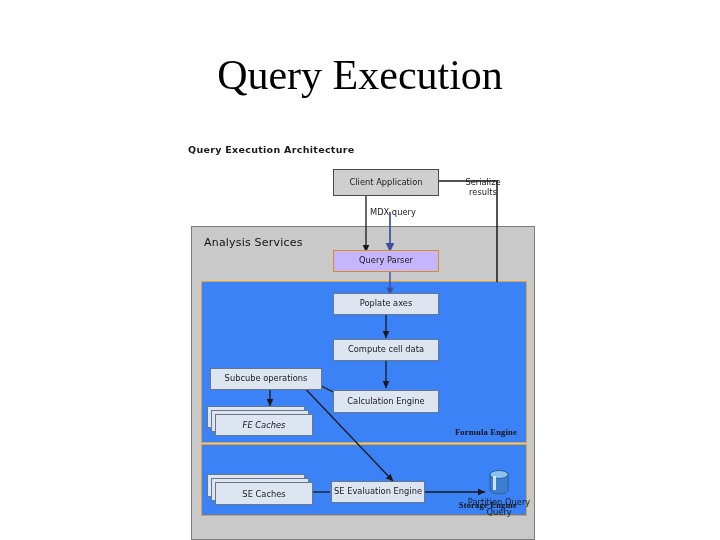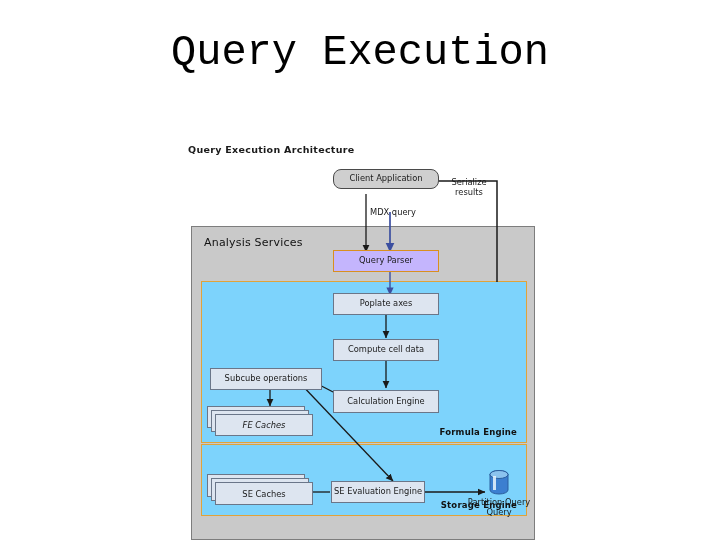--- a/index.html
+++ b/index.html
@@ -5,24 +5,24 @@
   html,body{margin:0;padding:0;}
   body{
     width:720px;height:540px;background:#ffffff;
     font-family:"DejaVu Sans","Liberation Sans",sans-serif;
     overflow:hidden;position:relative;
   }
   #slide{position:absolute;left:0;top:0;width:720px;height:540px;}
 
   
   .slide-title{
-    position:absolute;left:0;top:30px;width:720px;
+    position:absolute;left:0;top:52px;width:720px;
     text-align:center;font-size:42px;font-weight:400;color:#000;
     letter-spacing:0px;line-height:1.1;
-    font-family:Liberation Mono, monospace;
+    font-family:Liberation Serif, serif;
   }
 
   
   #diagram{position:absolute;left:185px;top:112px;width:355px;height:405px;margin-top:28px;}
 
   .dgm-title{
     position:absolute;left:3px;top:4px;
     font-size:9.5px;font-weight:bold;color:#1a1a1a;
     letter-spacing:0.3px;font-family:"DejaVu Sans","Liberation Sans",sans-serif;
   }
@@ -32,22 +32,23 @@
     position:absolute;left:6px;top:86px;width:344px;height:314px;
     background:#c9c9c9;border:1.5px solid #7d7d7d;box-sizing:border-box;
   }
   .panel-outer .panel-label{
     position:absolute;left:12px;top:9px;font-size:11px;font-weight:normal;
     color:#111;letter-spacing:0.2px;
   }
 
   
   .panel-orange{
-    position:absolute;background:#7dd3fc;border:1.5px solid #e0a33a;
+    position:absolute;background:#3b82f6;border:1.5px solid #e0a33a;
     box-sizing:border-box;
+    font-family:Liberation Serif, serif;
   }
   .panel-fe{left:16px;top:141px;width:326px;height:162px;}
   .panel-se{left:16px;top:304px;width:326px;height:72px;}
   .panel-orange .panel-label{
     position:absolute;right:9px;bottom:5px;font-size:8.5px;font-weight:bold;
     color:#111;letter-spacing:0.2px;
   }
 
   
   .node{
@@ -132,21 +133,21 @@
 
       <path d="M113,241 L208,341" stroke="#1a1a1a" stroke-width="1.3" fill="none" marker-end="url(#ahb)"></path>
 
       <path d="M145,352 L113,352" stroke="#1a1a1a" stroke-width="1.3" fill="none" marker-end="url(#ahb)"></path>
 
       <path d="M238,352 L300,352" stroke="#1a1a1a" stroke-width="1.3" fill="none" marker-end="url(#ahb)"></path>
 
       <path d="M312,142 L312,41 L165,41" stroke="#1a1a1a" stroke-width="1.5" fill="none" marker-end="url(#ahb)"></path>
     </svg>
 
-    <div class="node gray" style="left:148px;top:29px;width:106px;height:20px;border-radius:8px;">
+    <div class="node gray" style="left:148px;top:29px;width:106px;height:27px;">
       <span>Client Application</span>
     </div>
 
     <div class="node orange" style="left:148px;top:110px;width:106px;height:22px;">
       <span>Query Parser</span>
     </div>
 
     <div class="node blue" style="left:148px;top:153px;width:106px;height:22px;">
       <span>Poplate axes</span>
     </div>
@@ -187,18 +188,18 @@
       <svg width="20" height="26" viewBox="0 0 20 26">
         <ellipse cx="10" cy="4.5" rx="9" ry="4" fill="#6aaee6" stroke="#2b5f9e" stroke-width="1"></ellipse>
         <path d="M1,4.5 L1,20 A9,4 0 0 0 19,20 L19,4.5 z" fill="#3c7fd0" stroke="#2b5f9e" stroke-width="1"></path>
         <ellipse cx="10" cy="4.5" rx="9" ry="4" fill="#8cc3ee" stroke="#2b5f9e" stroke-width="1"></ellipse>
         <rect x="4" y="6" width="3" height="14" fill="#eaf4fd" opacity="0.85"></rect>
       </svg>
     </div>
 
     <div class="flabel" style="left:185px;top:68px;width:80px;text-align:left;">MDX query</div>
 
-    <div class="flabel" style="left:258px;top:38px;width:52px;">Serialize results</div>
+    <div class="flabel" style="left:272px;top:38px;width:52px;">Serialize results</div>
 
     <div class="flabel" style="left:282px;top:358px;width:64px;">Partition Query Query</div>
 
   </div>
 </div>
 
 </body></html>

